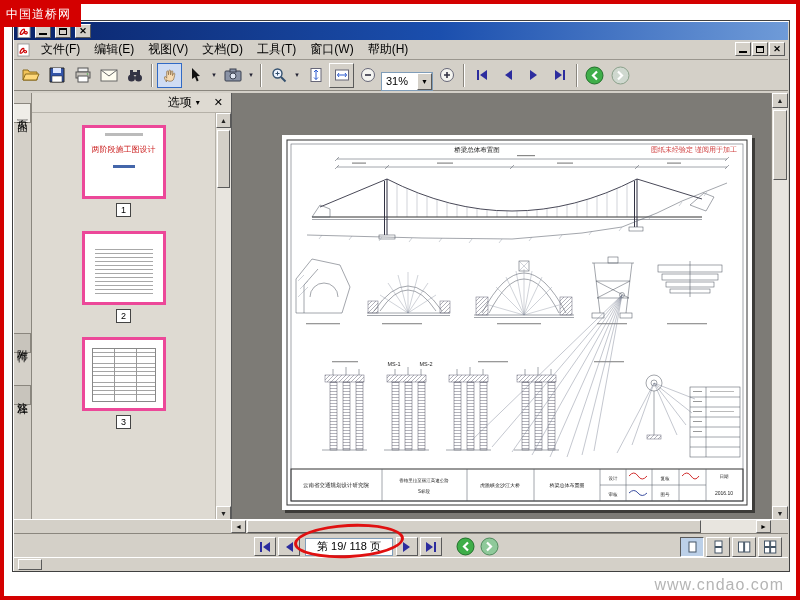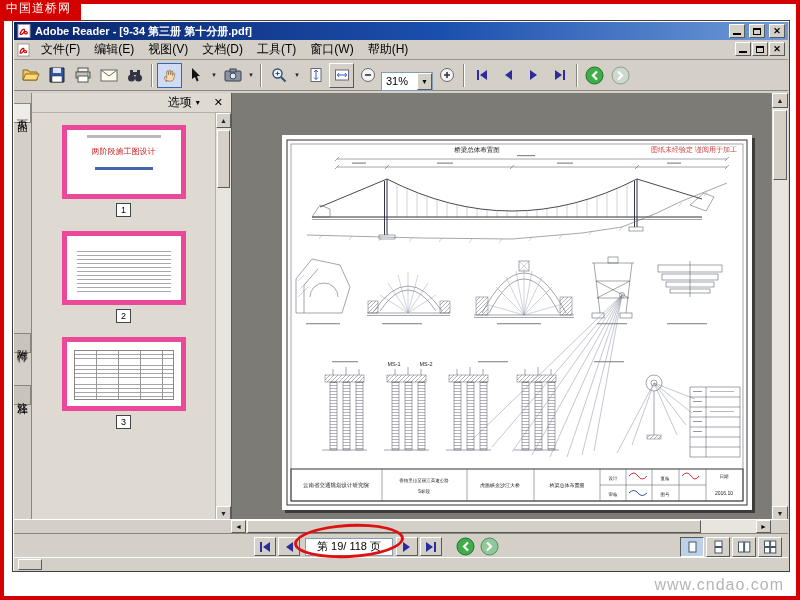--- a/index.html
+++ b/index.html
@@ -1,18 +1,18 @@
 <!DOCTYPE html>
 <html><head>
 <meta charset="utf-8">
 <style>
   * { margin:0; padding:0; box-sizing:border-box; }
   html,body { width:800px; height:600px; background:#fff; font-family:"Liberation Sans",sans-serif; overflow:hidden; position:relative; }
   .frame { position:absolute; inset:0; border:4px solid #d40000; pointer-events:none; z-index:60; }
-  .site-top { position:absolute; top:0; left:0; background:#d40000; color:#fff; font-size:12px; padding:0 10px 4px 6px; z-index:61; letter-spacing:1px; }
+  .site-top { position:absolute; top:0; left:0; background:#d40000; color:#fff; font-size:12px; padding:6px 10px 4px 6px; z-index:61; letter-spacing:1px; }
   .site-bottom { position:absolute; right:16px; bottom:6px; color:#b5b5b5; font-size:16px; z-index:61; letter-spacing:1px; }
 
   .window { position:absolute; left:12px; top:20px; width:778px; height:552px; background:#d4d0c8; border:1px solid #404040; box-shadow:inset 1px 1px 0 #fff; }
   .b3d { background:#d4d0c8; border:1px solid; border-color:#fff #5a5a5a #5a5a5a #fff; }
   .sunk { border:1px solid; border-color:#5a5a5a #fff #fff #5a5a5a;margin-top:12px; }
 
   .titlebar { position:absolute; left:1px; top:1px; right:1px; height:18px; background:linear-gradient(90deg,#0a246a 0%,#1b4fae 55%,#6f9bd8 100%); display:flex; align-items:center; gap:4px; padding:0 3px; }
   .title-text { color:#fff; font-size:11px; font-weight:bold; flex:1; white-space:nowrap; overflow:hidden; }
   .cap-btn { width:16px; height:14px; display:flex; align-items:center; justify-content:center; font-size:9px; line-height:1; color:#000; }
   .glyph-min { width:8px; border-bottom:2px solid #000; align-self:flex-end; margin-bottom:2px; }
@@ -35,21 +35,21 @@
   .tabstrip { position:absolute; left:0; top:0; bottom:0; width:18px; background:#d4d0c8; border-right:1px solid #8a867e; }
   .vtab { position:absolute; left:0; width:17px; padding:7px 0; background:#c8c4bc; border:1px solid #8a867e; border-left:none; display:flex; justify-content:center; font-size:11px; cursor:default; }
   .vtab span { writing-mode:vertical-rl; text-orientation:upright; letter-spacing:2px; }
   .vtab.active { background:#efede8; }
 
   .panel { position:absolute; left:18px; top:0; bottom:0; width:200px; background:#dedad2; border-right:1px solid #5a5a5a; }
   .panel-hd { height:20px; display:flex; align-items:center; justify-content:flex-end; gap:14px; padding-right:8px; font-size:12px; border-bottom:1px solid #b5b1a8; }
   .panel-hd .opt { display:flex; gap:4px; align-items:center; }
   .panel-hd .caret2 { font-size:8px; }
   .thumbs { position:absolute; left:0; right:16px; top:20px; bottom:0; overflow:hidden; display:flex; flex-direction:column; align-items:center; padding-top:12px; }
-  .thumb { width:124px; height:74px; background:#fff; border:5px solid #ec4899; position:relative; overflow:hidden; }
+  .thumb { width:84px; height:74px; background:#fff; border:3px solid #ec4899; position:relative; overflow:hidden; }
   .pagenum { min-width:15px; height:14px; border:1px solid #444; background:#fff; font-size:9px; line-height:12px; text-align:center; margin:4px auto 14px; padding:0 2px; }
   .th-bar { height:3px; background:#bbb; margin:5px 20px 3px; }
   .th-red { color:#c22; font-size:8px; text-align:center; margin-top:8px; white-space:nowrap; }
   .th-blue { height:3px; background:#46a; margin:10px 28px 0; }
   .th-lines { position:absolute; left:10px; right:10px; top:12px; bottom:8px; background:repeating-linear-gradient(to bottom,#fff 0 3px,#a8a8a8 3px 4px); }
   .th-grid { position:absolute; left:7px; right:7px; top:8px; bottom:6px; border:1px solid #888;
     background:repeating-linear-gradient(to right,transparent 0 21px,#999 21px 22px),repeating-linear-gradient(to bottom,#fff 0 3px,#a5a5a5 3px 3.8px); }
   .pscroll { position:absolute; right:0; top:20px; bottom:0; width:16px; background:#e8e5df; border-left:1px solid #b5b1a8; }
   .sbtn { position:absolute; left:0; right:0; height:15px; display:flex; align-items:center; justify-content:center; font-size:7px; color:#222; }
   .pslider { position:absolute; left:1px; right:1px; top:17px; height:58px; }
@@ -92,21 +92,20 @@
 <div class="site-top">中国道桥网</div>
 <div class="site-bottom">www.cndao.com</div>
 
 <div class="window">
 
   <div class="titlebar">
     <svg width="14" height="14" viewBox="0 0 14 14">
         <rect x="1" y="0.5" width="12" height="13" fill="#fff" stroke="#999"></rect>
         <path d="M3 10C5 4 9 4 7 8 6 10 4 11 3 10M7 8c2-1 4 0 3 1.5C9 10.5 7.5 9.5 7 8" fill="none" stroke="#c00" stroke-width="1.2"></path>
       </svg>
-    <span class="title-text">Adobe Reader - [9-34  第三册  第十分册.pdf]</span>
     <span class="cap-btn b3d">
         <span class="glyph-min"></span>
       </span>
     <span class="cap-btn b3d">
         <span class="glyph-rest"></span>
       </span>
     <span class="cap-btn b3d">
         <span class="glyph-x">✕</span>
       </span>
   </div>

